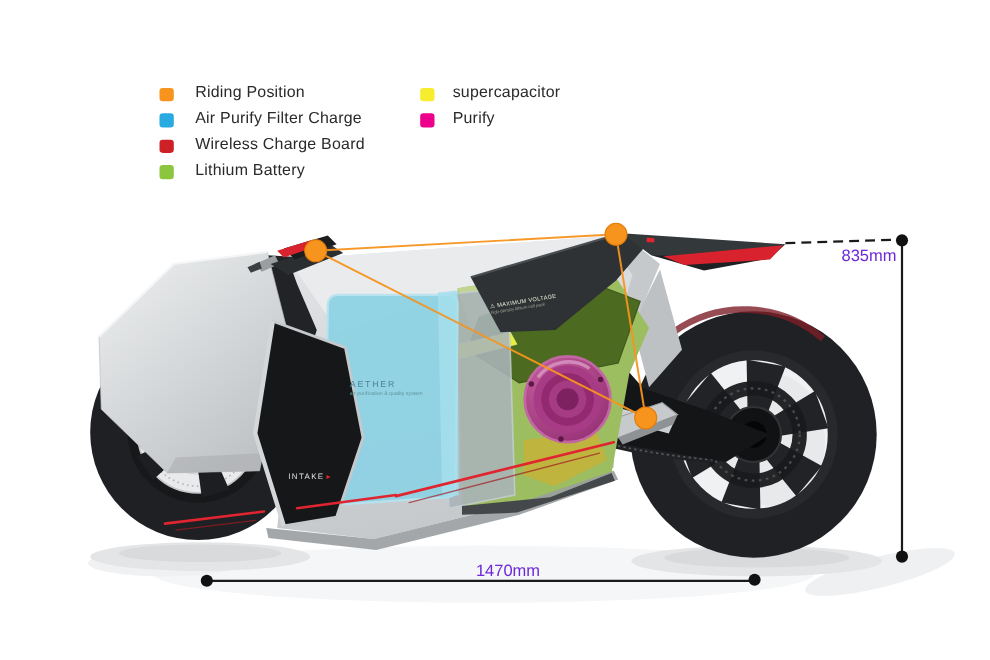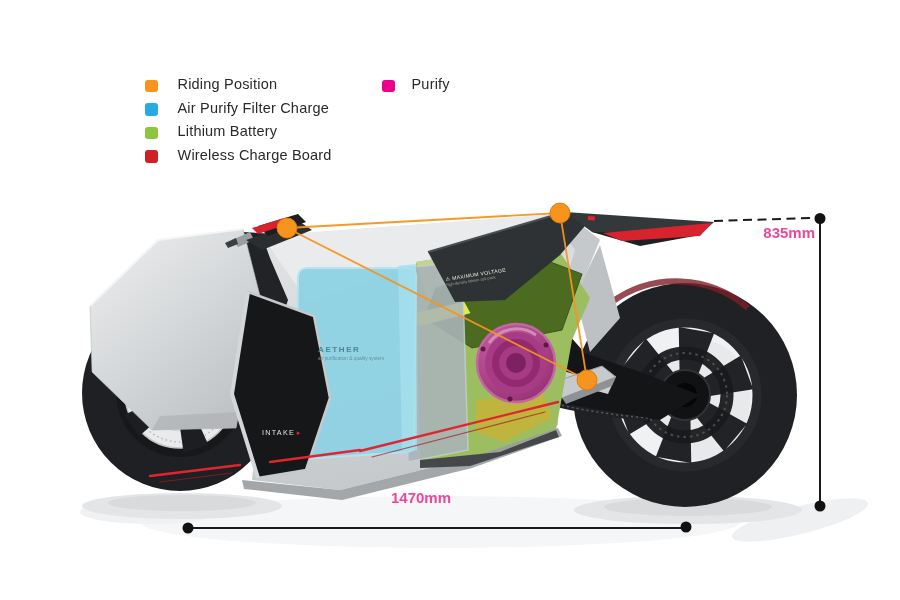--- a/index.html
+++ b/index.html
@@ -11,27 +11,27 @@
   .legend-col{position:absolute;top:69px;}
   .legend-col.col1{left:145px;}
   .legend-col.col2{left:382px;}
   .legend-row{display:flex;align-items:flex-end;height:23.4px;}
   .swatch{width:12.5px;height:12.5px;border-radius:3px;flex:0 0 auto;}
   .col1 .legend-label{margin-left:20px;}
   .col2 .legend-label{margin-left:17px;}
   .legend-label{font-size:14.5px;color:#2a2a2a;letter-spacing:.2px;white-space:nowrap;}
 
   
-  .dim-label{position:absolute;font-size:15px;font-weight:700;color:#ec4899;}
+  .dim-label{position:absolute;font-size:15px;font-weight:400;color:#6d28d9;}
   .dim-height{left:745px;top:224px;width:70px;text-align:right;}
-  .dim-length{left:391px;top:489px;width:100px;text-align:left;}
+  .dim-length{left:391px;top:511px;width:100px;text-align:right;}
 
   
   .bike-label{position:absolute;white-space:nowrap;}
-  .aether-name{left:318px;top:345px;font-size:8px;letter-spacing:1.6px;color:#4e8696;font-weight:bold;}
+  .aether-name{left:318px;top:345px;font-size:8px;letter-spacing:1.6px;color:#4e8696;font-weight:normal;}
   .aether-sub{left:318px;top:356px;font-size:6px;color:#63949f;transform:scale(.8);transform-origin:left top;}
   .battpanel{left:445px;top:276px;transform:rotate(-9deg);transform-origin:left top;color:#e8f0dd;}
   .battpanel .bp-main{font-size:6px;letter-spacing:.4px;display:block;transform:scale(.85);transform-origin:left top;}
   .battpanel .bp-sub{font-size:6px;opacity:.55;display:block;transform:scale(.65);transform-origin:left top;}
   .intake{left:262px;top:429px;font-size:8px;letter-spacing:1.4px;color:#dfe1e3;transform:scale(.9);transform-origin:left top;}
   .intake .arrow{color:#e02530;margin-left:2px;}
 </style>
 </head>
 <body>
 
@@ -228,30 +228,34 @@
   <div class="legend-col col1">
     <div class="legend-row">
       <span class="swatch" style="background-color: rgb(247, 148, 29);"></span>
       <span class="legend-label">Riding Position</span>
     </div>
     <div class="legend-row">
       <span class="swatch" style="background-color: rgb(41, 171, 226);"></span>
       <span class="legend-label">Air Purify Filter Charge</span>
     </div>
     <div class="legend-row">
+      <span class="swatch" style="background-color: rgb(206, 33, 39);"></span>
+      <span class="legend-label">Wireless Charge Board</span>
+    </div>
+    <div class="legend-row">
       <span class="swatch" style="background-color: rgb(140, 198, 63);"></span>
       <span class="legend-label">Lithium Battery</span>
     </div>
-    <div class="legend-row">
-      <span class="swatch" style="background-color: rgb(206, 33, 39);"></span>
-      <span class="legend-label">Wireless Charge Board</span>
-    </div>
   </div>
 
   <div class="legend-col col2">
+    <div class="legend-row">
+      <span class="swatch" style="background-color: rgb(247, 236, 46);"></span>
+      <span class="legend-label">supercapacitor</span>
+    </div>
     <div class="legend-row">
       <span class="swatch" style="background-color: rgb(236, 0, 140);"></span>
       <span class="legend-label">Purify</span>
     </div>
   </div>
 
   <div class="dim-label dim-height">835mm</div>
   <div class="dim-label dim-length">1470mm</div>
 
   <div class="bike-label aether-name">AETHER</div>

